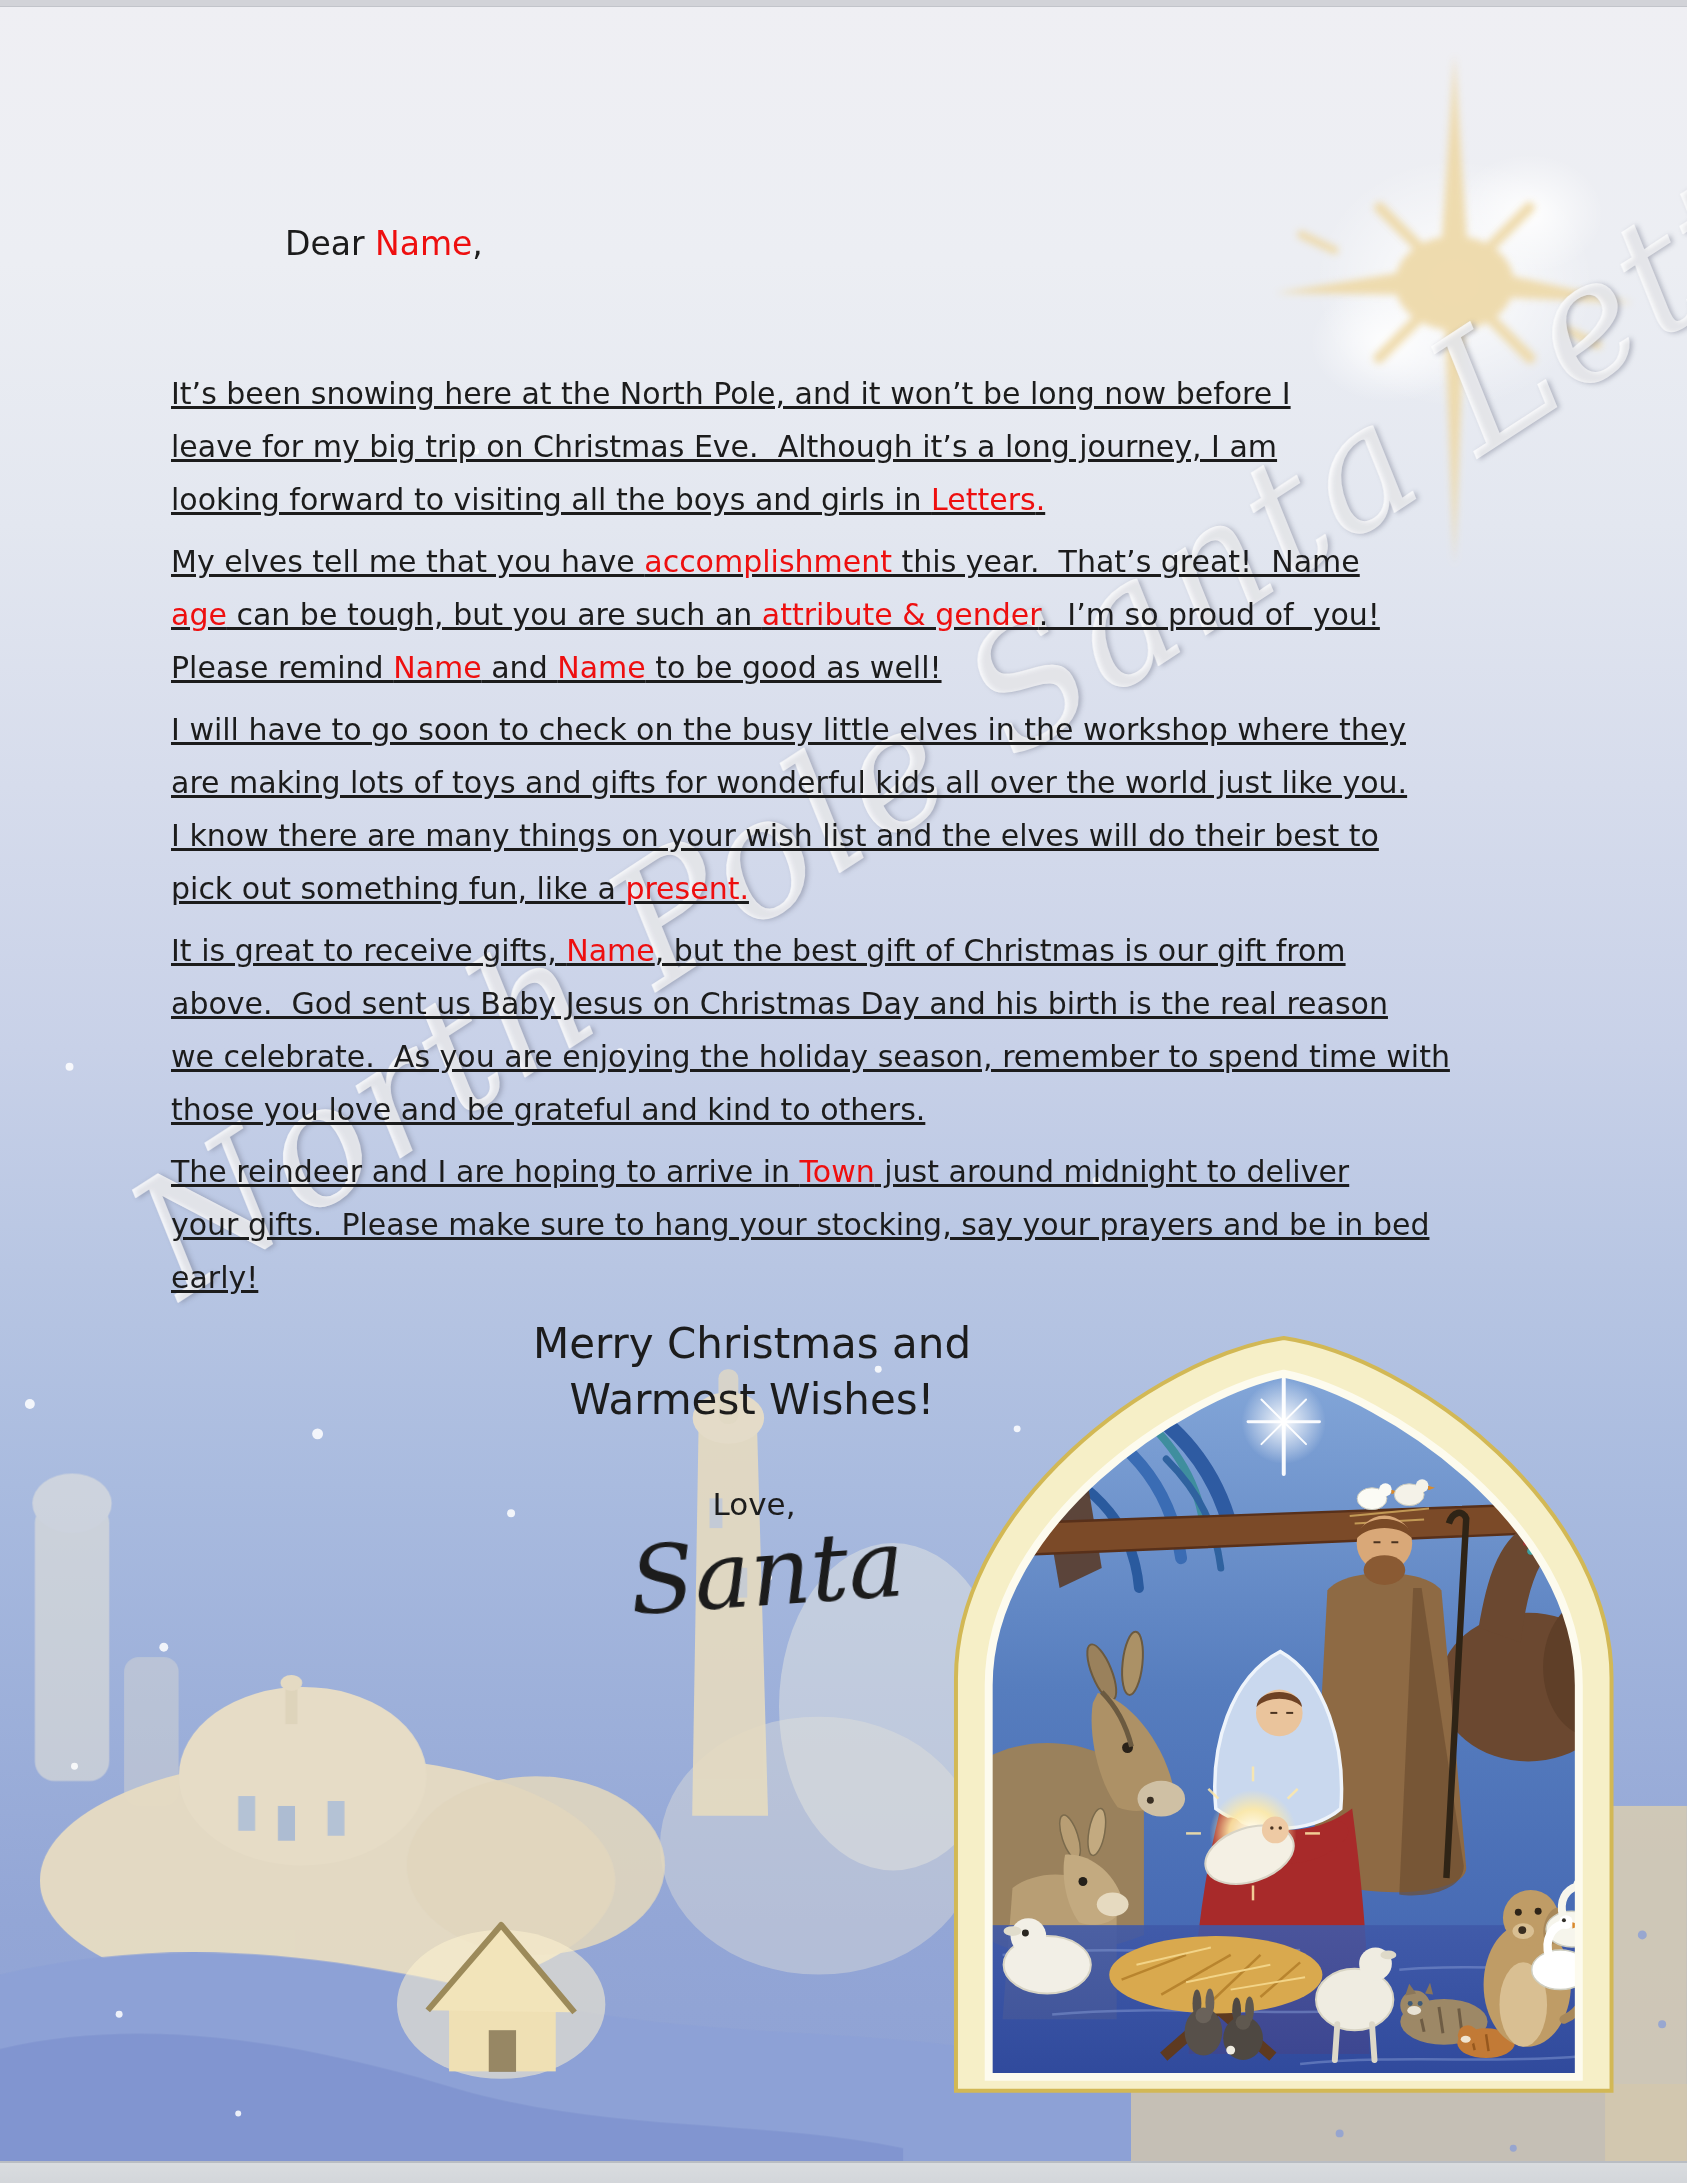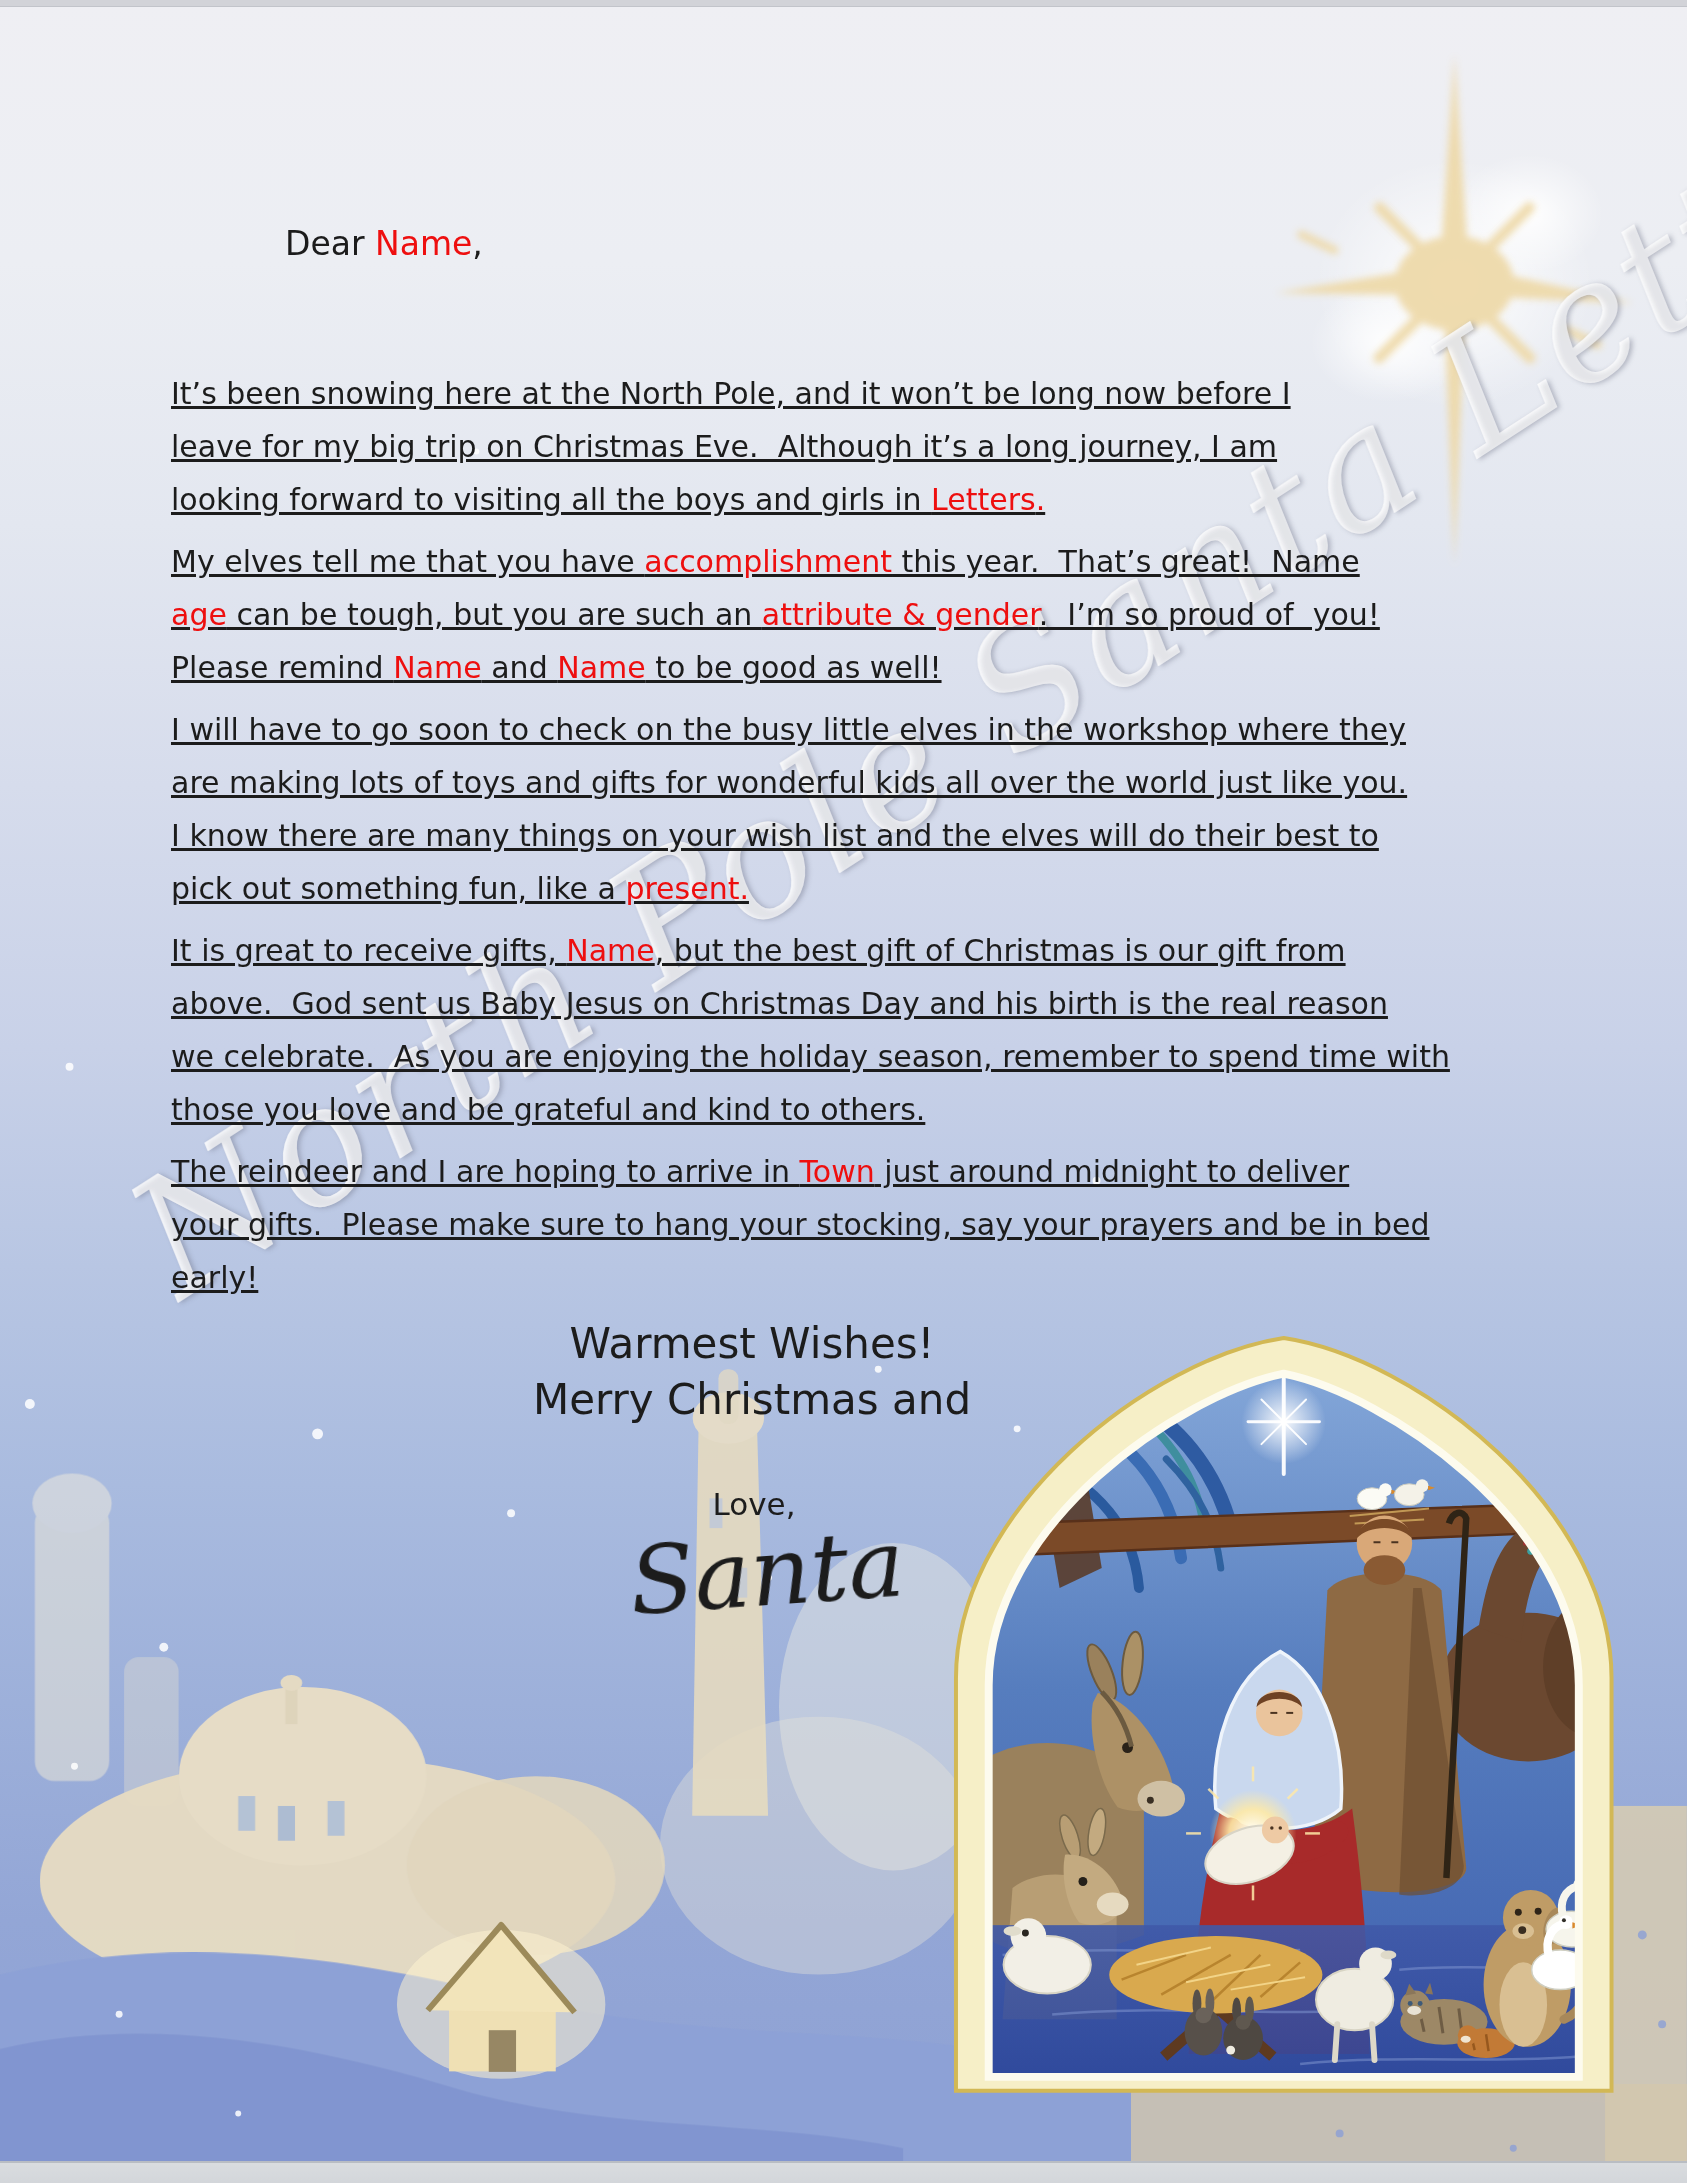--- a/index.html
+++ b/index.html
@@ -167,22 +167,22 @@
           <div class="line"><span>we celebrate.  As you are enjoying the holiday season, remember to spend time with</span></div>
           <div class="line"><span>those you love and be grateful and kind to others.</span></div>
         </div>
         <div class="para">
           <div class="line"><span>The reindeer and I are hoping to arrive in </span><span class="ph">Town</span><span> just around midnight to deliver</span></div>
           <div class="line"><span>your gifts.  Please make sure to hang your stocking, say your prayers and be in bed</span></div>
           <div class="line"><span>early!</span></div>
         </div>
       </div>
     <div class="closing">
+      <div>Merry Christmas and</div>
       <div>Warmest Wishes!</div>
-      <div>Merry Christmas and</div>
     </div>
     <div class="valediction">Love,</div>
     <div class="signature">Santa</div>
   </div>
 
   <div class="nativity">
     <svg width="662" height="784" viewBox="0 0 1335 1580">
       <defs>
         <linearGradient id="sky" x1="0" y1="0" x2="0" y2="1">
           <stop offset="0%" stop-color="#83a6d8"></stop>

